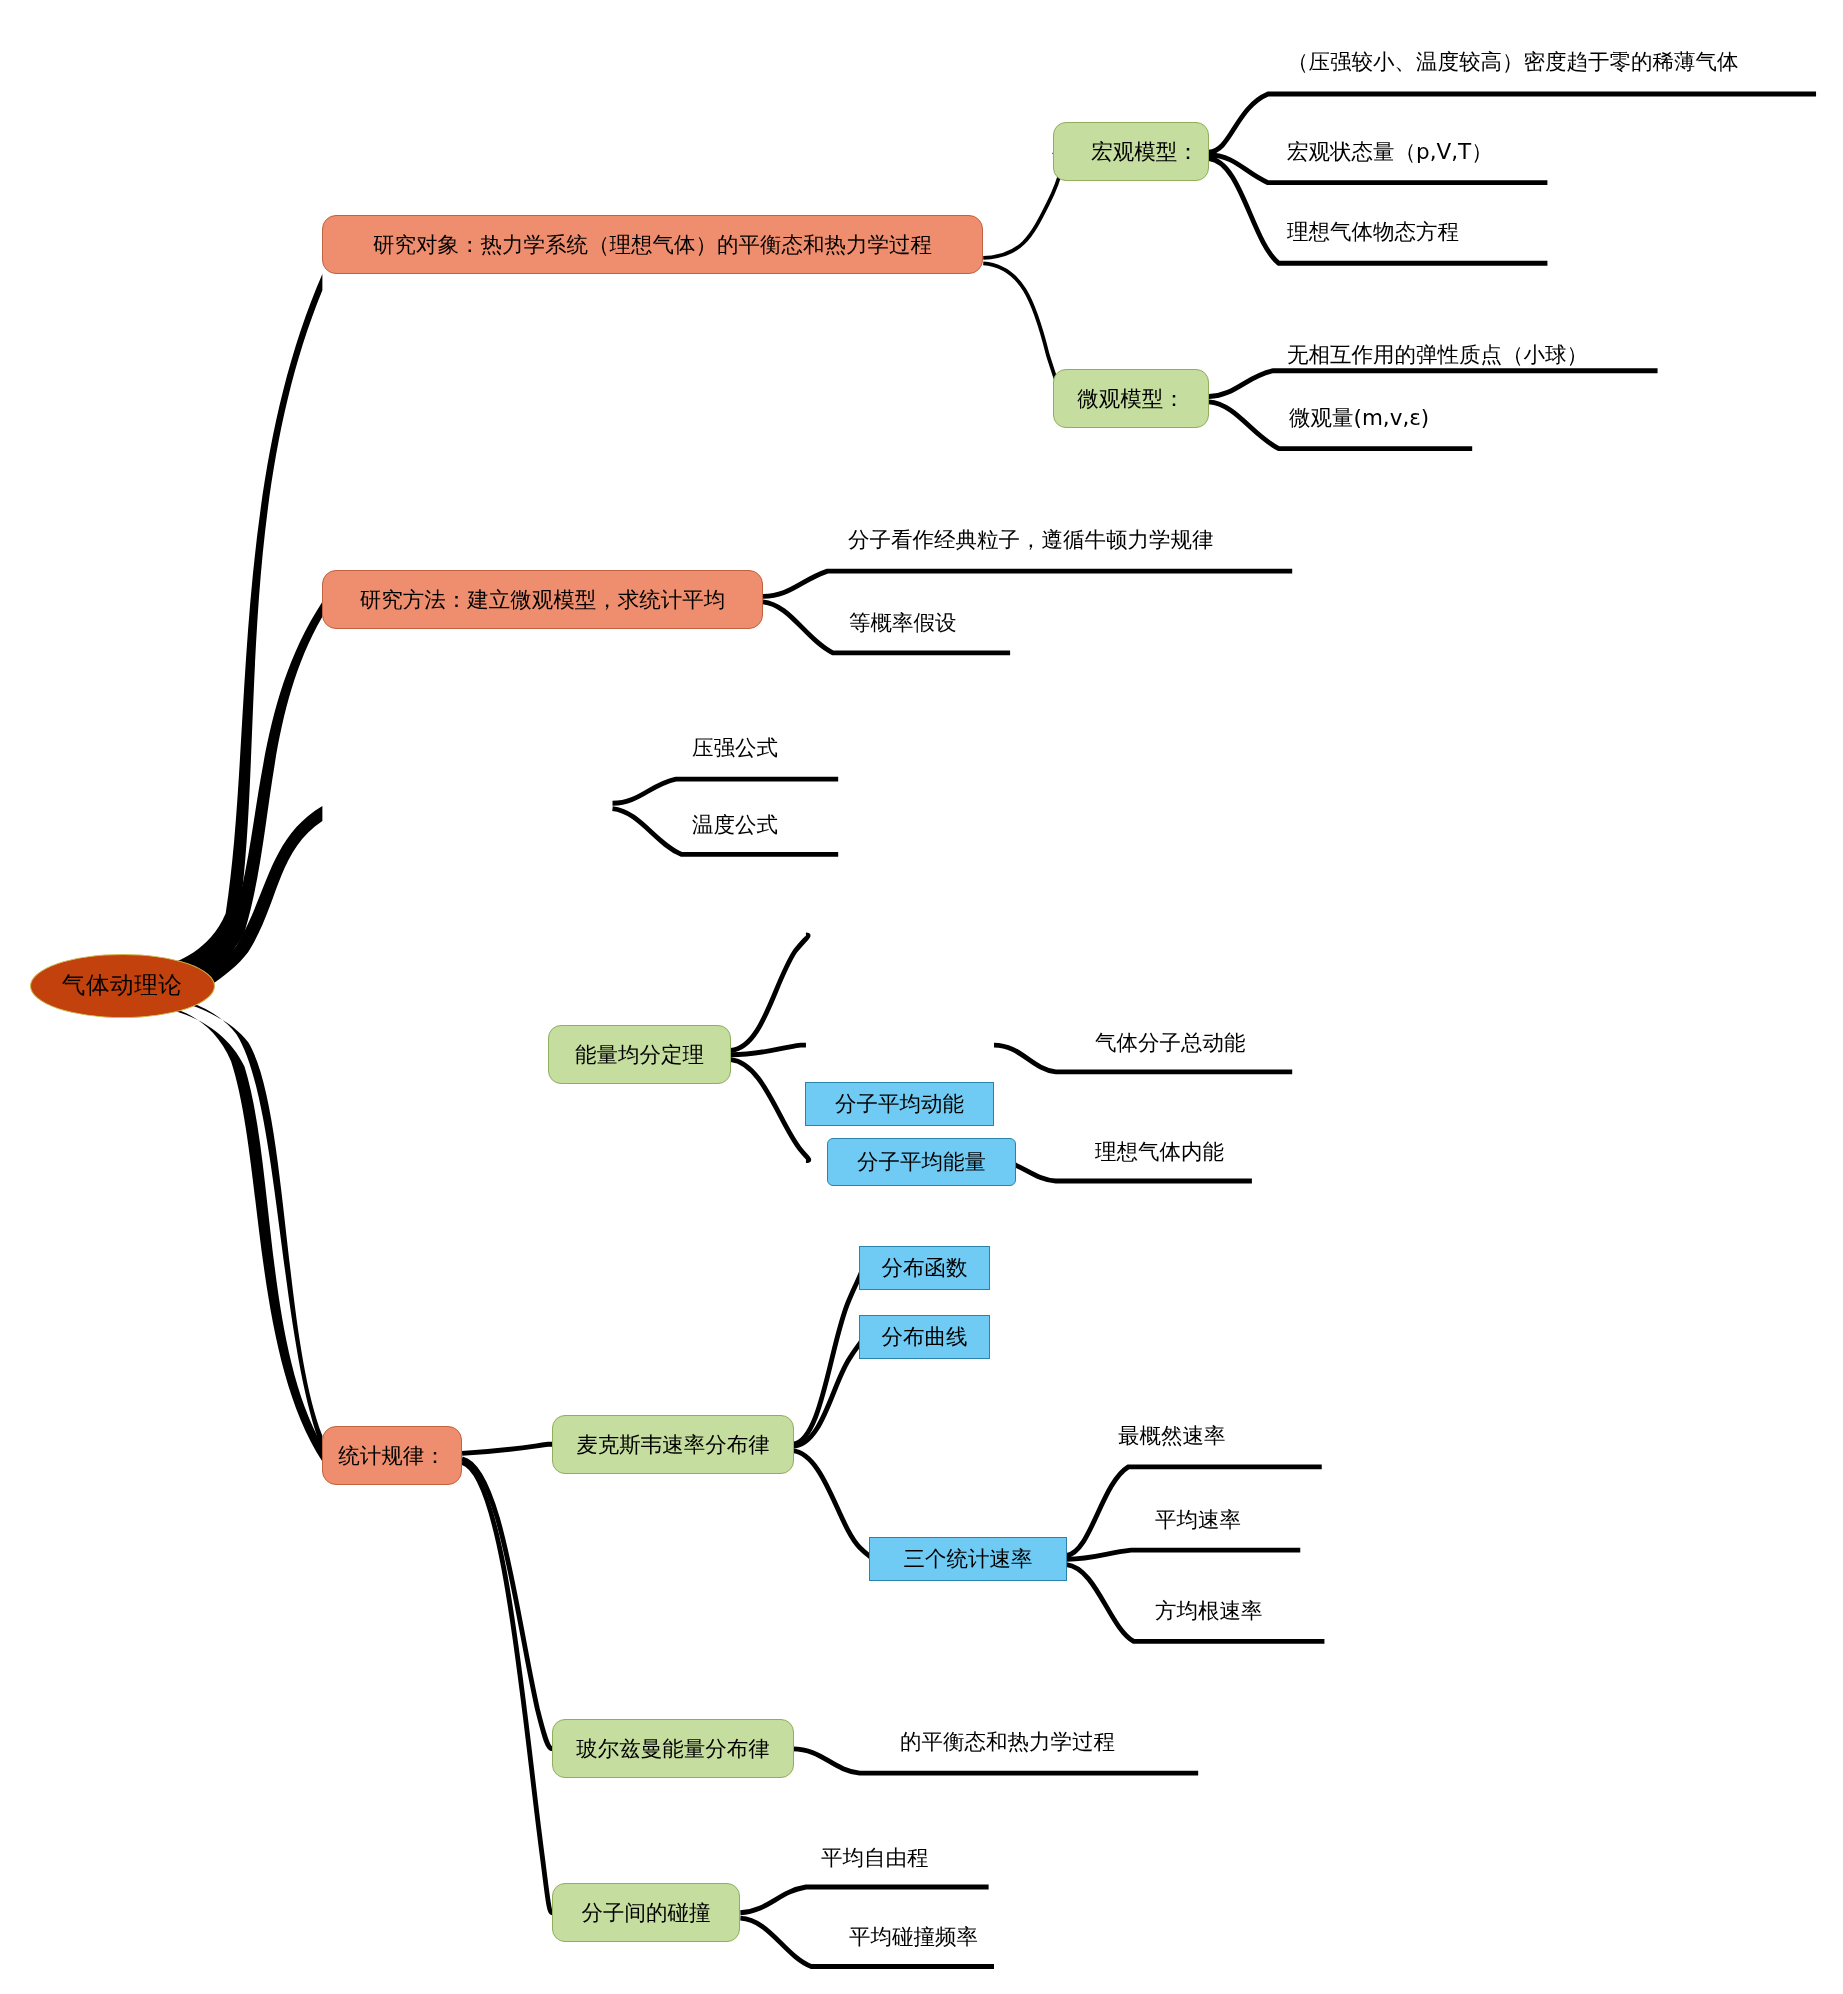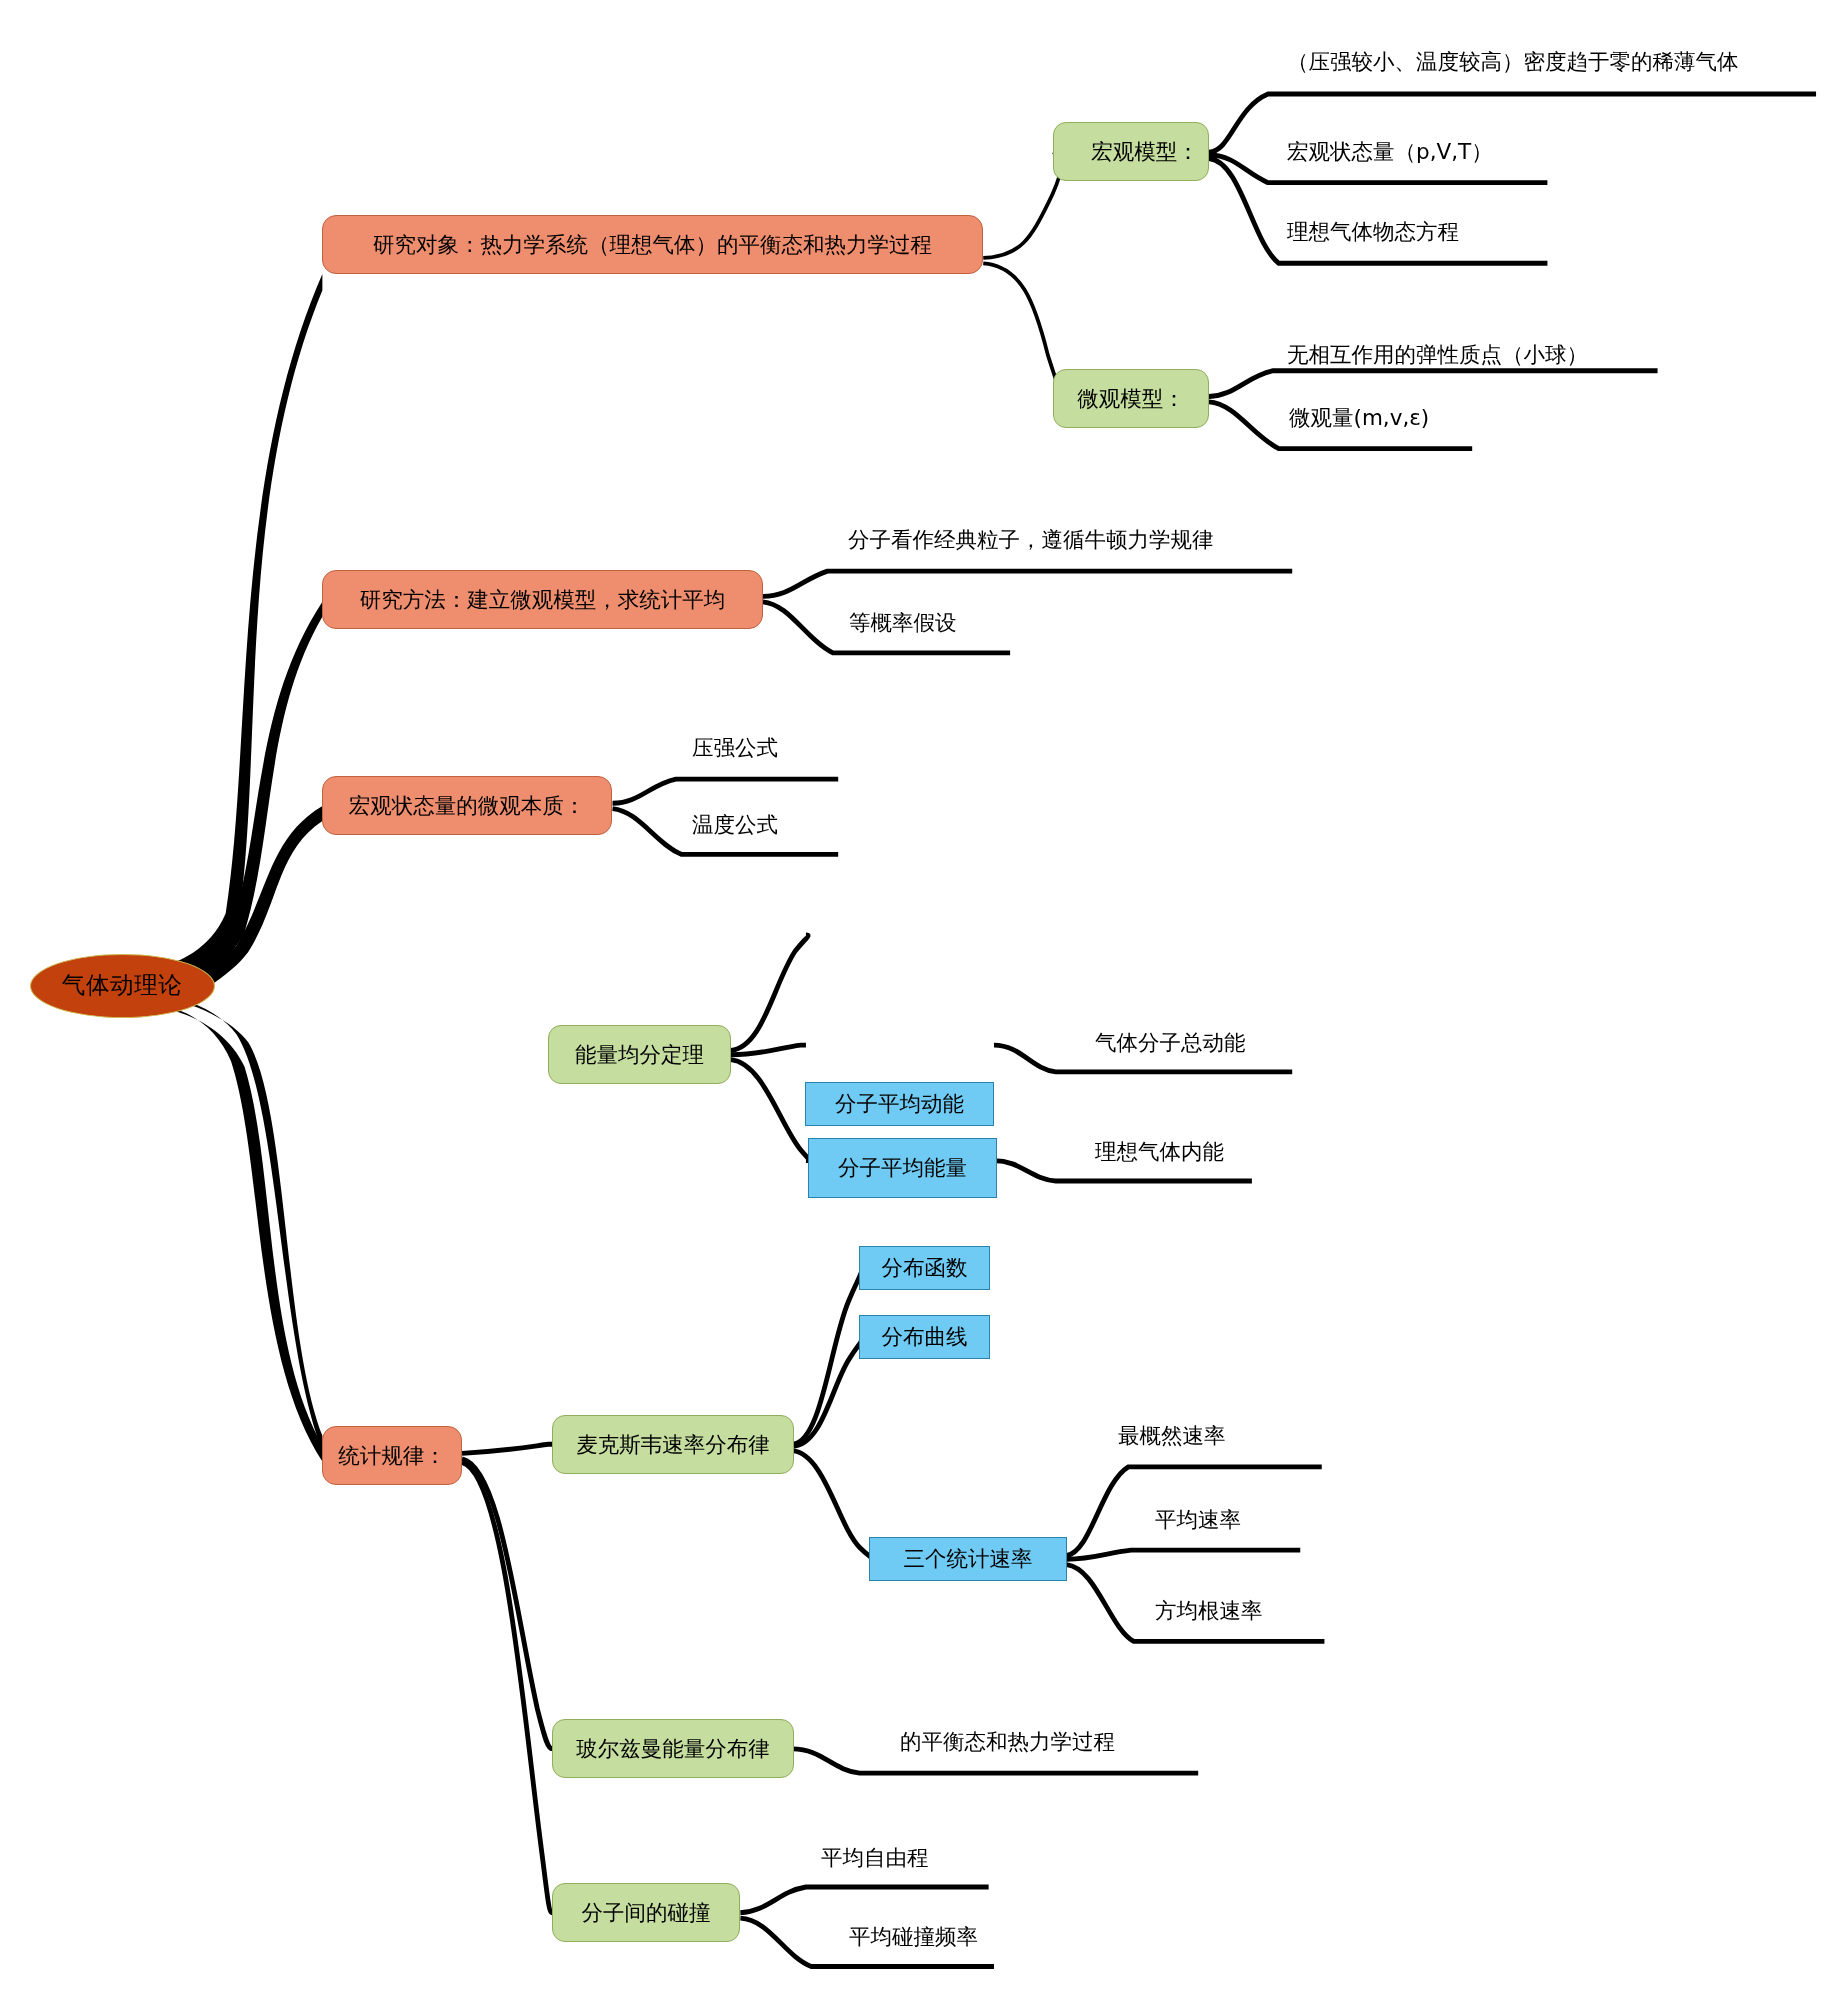--- a/index.html
+++ b/index.html
@@ -189,39 +189,36 @@
     <span>研究方法：建立微观模型，求统计平均</span>
   </div>
 
   <div class="leaf" style="left:848px; top:529px;">
     <span>分子看作经典粒子，遵循牛顿力学规律</span>
   </div>
   <div class="leaf" style="left:849px; top:612px;">
     <span>等概率假设</span>
   </div>
 
-  <div class="node orange" style="left:322px; top:776px; width:290px; height:59px;">
-    <span>宏观状态量的微观本质：</span>
-  </div>
 
   <div class="leaf" style="left:692px; top:737px;">
     <span>压强公式</span>
   </div>
   <div class="leaf" style="left:692px; top:814px;">
     <span>温度公式</span>
   </div>
 
   <div class="node green" style="left:548px; top:1025px; width:183px; height:59px;">
     <span>能量均分定理</span>
   </div>
 
   <div class="node blue" style="left:805px; top:1082px; width:189px; height:44px;">
     <span>分子平均动能</span>
   </div>
-  <div class="node blue" style="left:808px; top:1138px; width:189px; height:60px;">
+  <div class="node blue" style="left:827px; top:1138px; width:189px; height:48px;border-radius:6px;">
     <span>分子平均能量</span>
   </div>
 
   <div class="leaf" style="left:1095px; top:1032px;">
     <span>气体分子总动能</span>
   </div>
   <div class="leaf" style="left:1095px; top:1141px;">
     <span>理想气体内能</span>
   </div>
 

